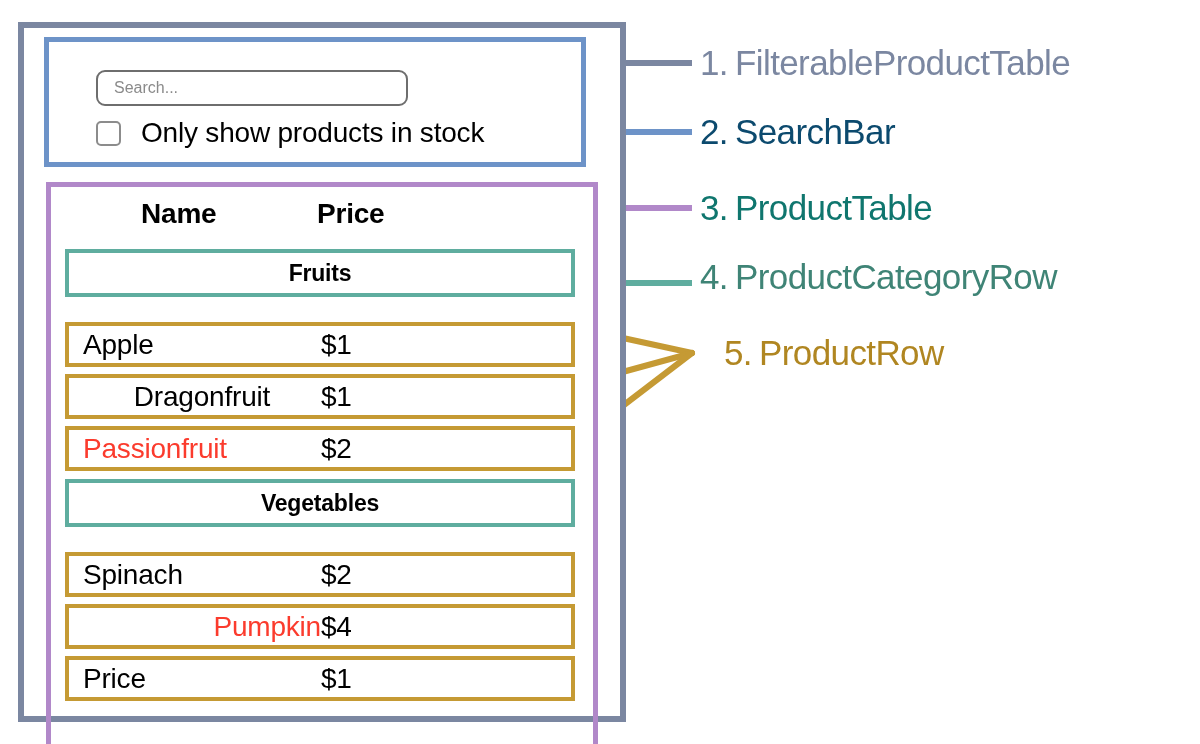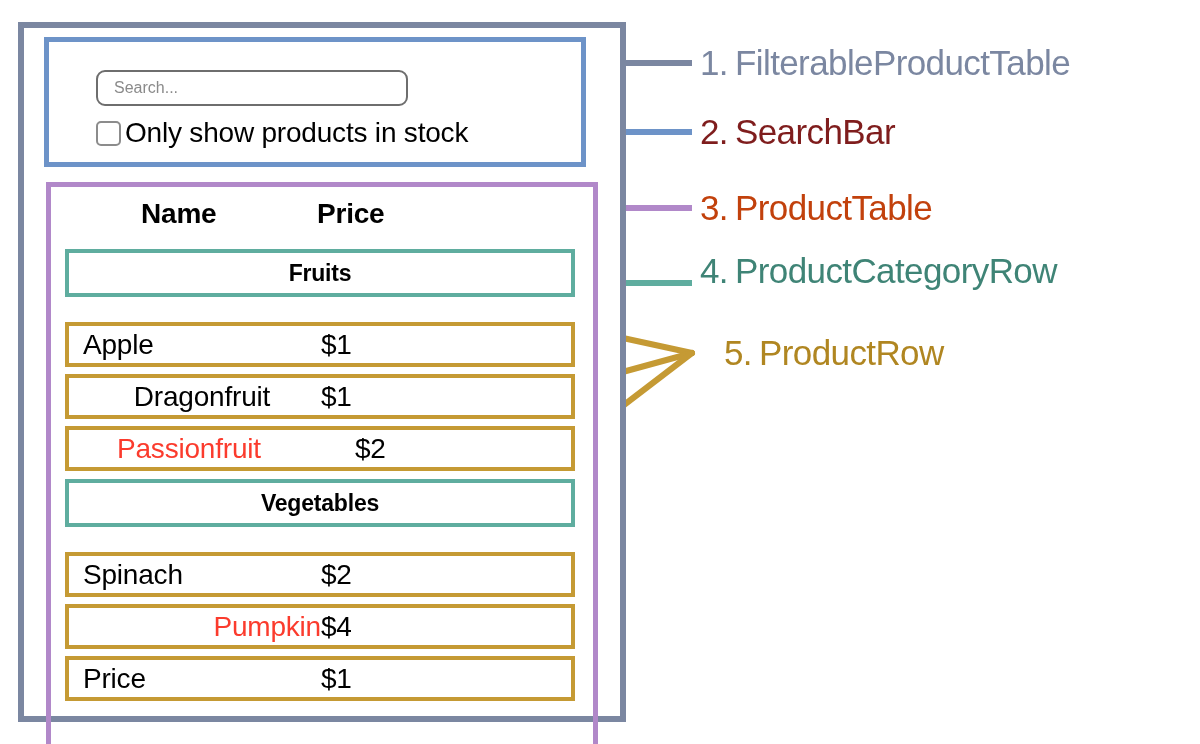--- a/index.html
+++ b/index.html
@@ -42,21 +42,21 @@
     font-family:"Liberation Sans", sans-serif;
     font-size:16px;line-height:32px;color:#8a8a8a;
     padding:0 16px;
     outline:none;
   }
   #search-input::placeholder{color:#8a8a8a;opacity:1;}
 
   
   #stock-filter-row{
     position:absolute;left:47px;top:75px;
-    display:flex;align-items:center;gap:4px;
+    display:flex;align-items:center;gap:20px;
   }
   #stock-checkbox{
     width:25px;height:25px;box-sizing:border-box;
     border:2px solid #8c8c8c;border-radius:5px;background:#fff;
     flex:none;
     -webkit-appearance:none;appearance:none;
     margin:0;cursor:pointer;
   }
   #stock-checkbox:checked{background:#4a90d9;border-color:#4a90d9;}
   #stock-label{
@@ -160,21 +160,21 @@
         <div class="trow prod-row" style="top:118px;">
           <span class="cell-name">Apple</span>
           <span class="cell-price">$1</span>
         </div>
 
         <div class="trow prod-row" style="top:170px;text-align:center;">
           <span class="cell-name">Dragonfruit</span>
           <span class="cell-price">$1</span>
         </div>
 
-        <div class="trow prod-row" style="top:222px;padding-left:34px;">
+        <div class="trow prod-row" style="top:222px;">
           <span class="cell-name out-of-stock">Passionfruit</span>
           <span class="cell-price">$2</span>
         </div>
 
         <div class="trow cat-row" style="top:292px;">
           <span class="cat-title">Vegetables</span>
         </div>
 
         <div class="trow prod-row" style="top:348px;">
           <span class="cell-name">Spinach</span>
@@ -192,29 +192,29 @@
         </div>
 
       </div>
     </div>
   </div>
 
   <div class="anno" style="left:700px;top:43px;color:#7b87a1;">
     <span class="num">1.</span><span>FilterableProductTable</span>
   </div>
 
-  <div class="anno" style="left:700px;top:112px;color:#7f1d1d;">
+  <div class="anno" style="left:700px;top:112px;color:#0c4a6e;">
     <span class="num">2.</span><span>SearchBar</span>
   </div>
 
-  <div class="anno" style="left:700px;top:188px;color:#c2410c;">
+  <div class="anno" style="left:700px;top:188px;color:#0f766e;">
     <span class="num">3.</span><span>ProductTable</span>
   </div>
 
-  <div class="anno" style="left:700px;top:251px;color:#3f8476;">
+  <div class="anno" style="left:700px;top:257px;color:#3f8476;">
     <span class="num">4.</span><span>ProductCategoryRow</span>
   </div>
 
   <div class="anno" style="left:700px;top:333px;color:#b08621;margin-left:24px;">
     <span class="num">5.</span><span>ProductRow</span>
   </div>
 
 </div>
 
 </body></html>

